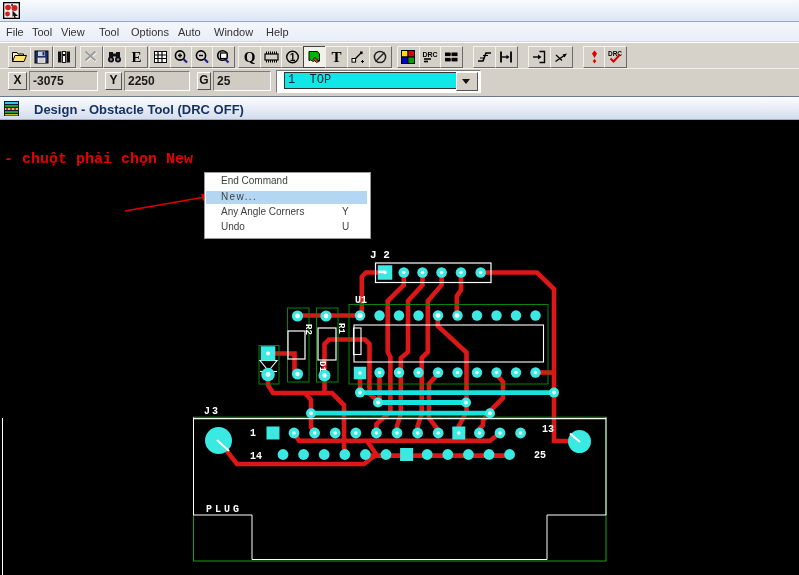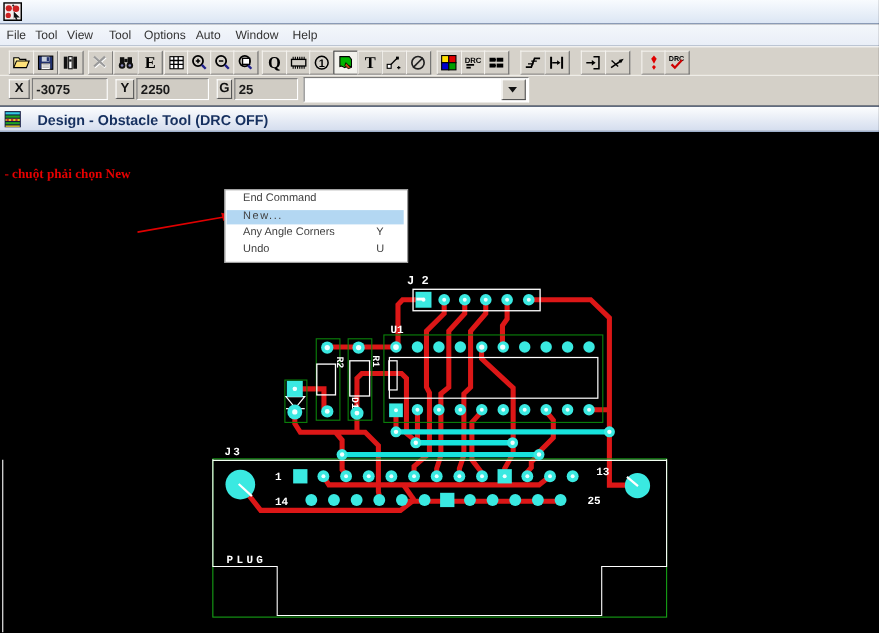--- a/index.html
+++ b/index.html
@@ -9,21 +9,21 @@
 #menubar span{position:absolute;top:4px}
 #toolbar{left:0;top:42px;width:799px;height:26px;background:#d6d2ca;border-top:1px solid #fff}
 .tb{position:absolute;top:3px;width:21px;height:20px;background:#d4d0c8;border-top:1px solid #f4f2ee;border-left:1px solid #f4f2ee;border-right:1px solid #6b6b6b;border-bottom:1px solid #6b6b6b}
 .tb svg{position:absolute;left:1px;top:1px}
 .tbp{background:#f2f1ec;border:1px solid #444 !important}
 #coordbar{left:0;top:68px;width:799px;height:27px;background:#d4d0c8;border-top:1px solid #f2f0ec}
 .lblbtn{position:absolute;top:3px;height:16px;background:#d4d0c8;border:1px solid #888;border-top-color:#fff;border-left-color:#fff;border-right-color:#555;border-bottom-color:#555;font-weight:bold;font-size:12px;color:#111;text-align:center}
 .fld{position:absolute;top:2px;height:18px;background:#d0ccc4;border:1px solid;border-color:#7a7a7a #fff #fff #7a7a7a;font-weight:bold;font-size:12px;color:#1a1a1a;padding-left:3px;line-height:18px}
 #designbar{left:0;top:96px;width:799px;height:22px;background:linear-gradient(#fcfdfe,#d4ddee);border-top:1px solid #6a7a96;border-bottom:1px solid #9fb0cc}
 #designbar span{position:absolute;left:34px;top:5px;font-size:13px;font-weight:bold;color:#16305f}
-#annot{left:4px;top:151px;font-family:Liberation Serif, serif;font-weight:bold;font-size:12px;color:#e60000}
+#annot{left:4px;top:151px;font-family:Liberation Mono, monospace;font-weight:bold;font-size:15px;color:#e60000}
 #ctxmenu{left:204px;top:172px;width:165px;height:65px;background:#fff;border:1px solid #999;font-size:10px;color:#404040}
 .mi{position:absolute;left:16px}
 </style></head><body>
 
 <div class="abs" id="title">
 <svg class="abs" style="left:3px;top:2px" width="17" height="17" viewBox="0 0 17 17">
 <rect x="0.5" y="0.5" width="16" height="16" fill="#f6eded" stroke="#000" stroke-width="1.6"></rect>
 <circle cx="5" cy="5.5" r="2.8" fill="#cc2222"></circle>
 <circle cx="11.5" cy="6" r="3" fill="#cc2222"></circle>
 <circle cx="4.5" cy="12" r="2.4" fill="#cc2222"></circle>
@@ -227,20 +227,21 @@
   </div>
 
 <div class="abs" id="coordbar">
 <div class="lblbtn" style="left:8px;width:17px">X</div>
 <div class="fld" style="left:29px;width:64px">-3075</div>
 <div class="lblbtn" style="left:105px;width:15px">Y</div>
 <div class="fld" style="left:124px;width:61px">2250</div>
 <div class="lblbtn" style="left:197px;width:12px">G</div>
 <div class="fld" style="left:213px;width:53px">25</div>
 <div class="abs" style="left:276px;top:1px;width:203px;height:21px;background:#fff;border:1px solid;border-color:#7a7a7a #fff #fff #7a7a7a"></div>
+<div class="abs" style="left:284px;top:3px;width:168px;height:15px;background:#10e8e8;border:1px solid #333;font-family:'Liberation Mono',monospace;font-size:12px;color:#123;line-height:14px;padding-left:3px">1&nbsp;&nbsp;TOP</div>
 <div class="abs" style="left:456px;top:3px;width:20px;height:17px;background:#d4d0c8;border:1px solid;border-color:#fff #555 #555 #fff"><svg width="18" height="15">
         <path d="M5 6 L13 6 L9 11 Z" fill="#111"></path>
       </svg></div>
 </div>
 
 <div class="abs" id="designbar">
 <svg class="abs" style="left:4px;top:4px" width="15" height="15" viewBox="0 0 15 15">
 <rect width="15" height="15" fill="#101840"></rect>
 <rect x="1" y="1" width="13" height="2" fill="#30c8e0"></rect>
 <rect x="1" y="4" width="13" height="2" fill="#20a020"></rect>

